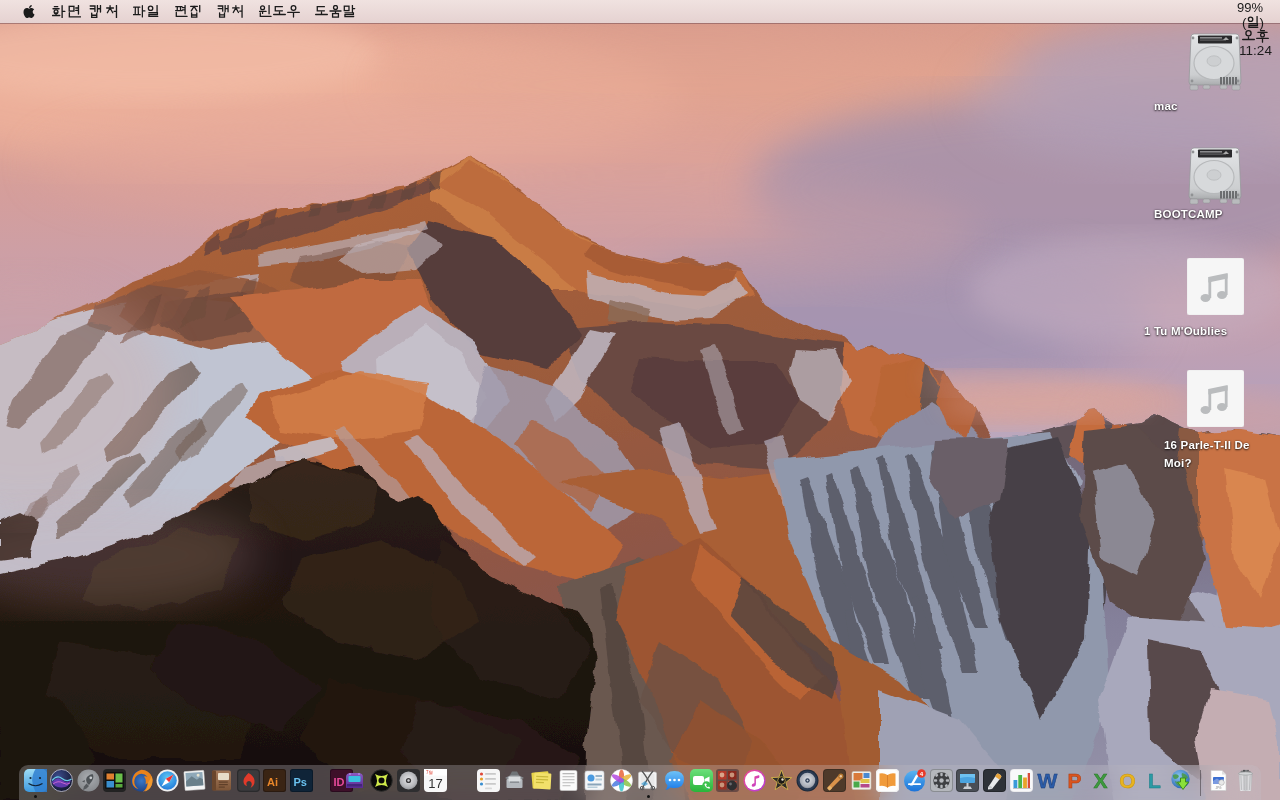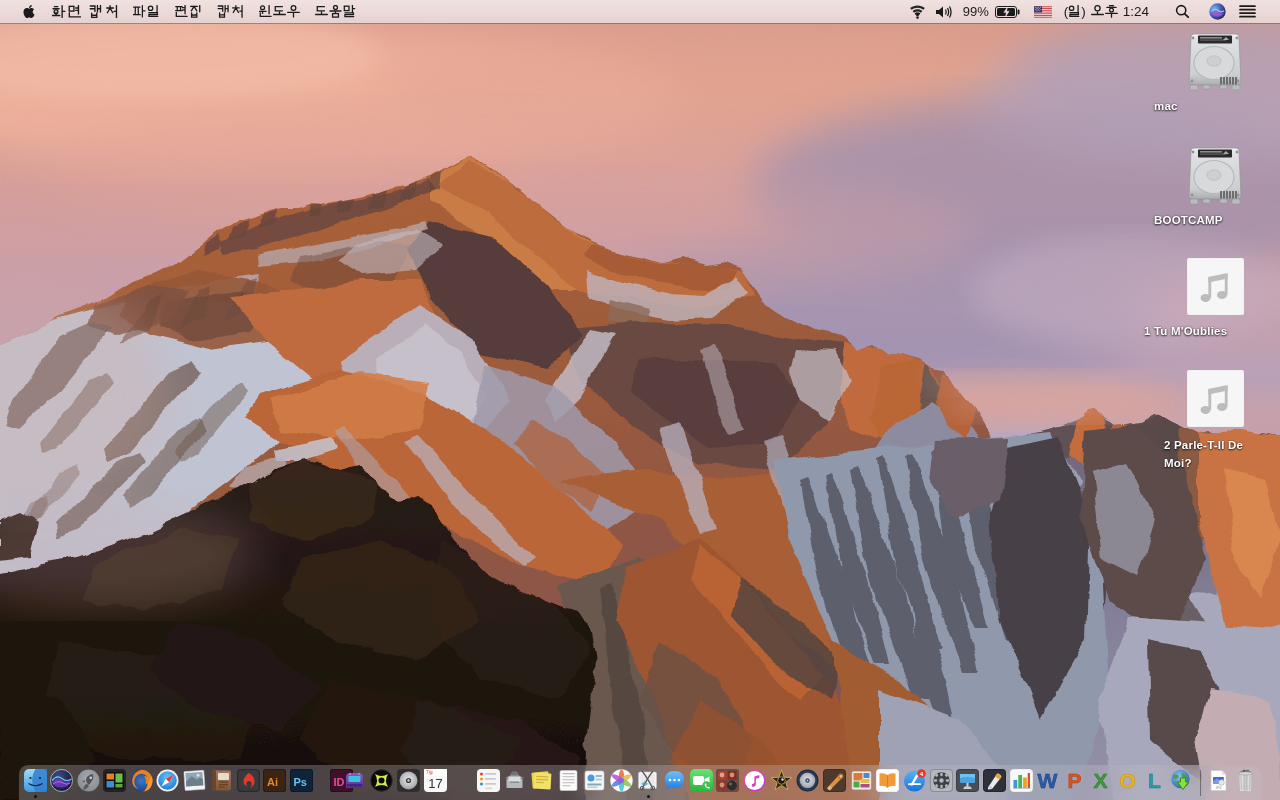--- a/index.html
+++ b/index.html
@@ -1,18 +1,18 @@
 <!DOCTYPE html>
 <html><head><meta charset="utf-8">
 <style>
 html,body{margin:0;padding:0;width:1280px;height:800px;overflow:hidden;font-family:"Liberation Sans",sans-serif;background:#7e7487;}
 #wall{position:absolute;left:0;top:0;width:1280px;height:800px;}
 #menubar{position:absolute;left:0;top:0;width:1280px;height:23px;background:linear-gradient(#f0e2e0,#e5d2d1);box-shadow:0 1px 0 rgba(120,80,85,0.55);display:flex;align-items:center;}
 .mb-l{display:flex;align-items:center;height:100%;}
-.mb-r{display:flex;align-items:center;height:100%;margin-left:auto;}
+.mb-r{display:flex;align-items:center;height:100%;margin-left:auto;flex-direction:column;}
 .kg{display:block;}
 .kw{display:flex;align-items:center;}
 #dock{position:absolute;left:19px;top:765px;width:1242px;height:35px;border-radius:9px 9px 0 0;background:rgba(195,190,197,0.31);-webkit-backdrop-filter:blur(14px) saturate(1.1);backdrop-filter:blur(14px) saturate(1.1);}
 .di{position:absolute;top:769px;width:23px;height:33px;}
 .dot{position:absolute;top:795px;width:3px;height:3px;border-radius:50%;background:#111;}
 .dicon{position:absolute;}
 .ilabel{position:absolute;color:#fff;font-weight:bold;font-size:11.5px;text-align:left;text-shadow:0 1px 2px rgba(0,0,0,0.75),0 0 2px rgba(0,0,0,0.5);letter-spacing:0.2px;}
 </style></head>
 <body>
 <svg id="wall" width="1280" height="800" viewBox="0 0 1280 800" preserveAspectRatio="none">
@@ -428,21 +428,21 @@
           <use href="#k_il"></use>
         </svg>)</span>
   <span class="kw" style="margin-left:5px;gap:1px">
    <svg class="kg" width="13" height="13" viewBox="0 0 20 20">
           <use href="#k_o"></use>
         </svg>
    <svg class="kg" width="13" height="13" viewBox="0 0 20 20">
           <use href="#k_hu"></use>
         </svg>
   </span>
-  <span style="font-size:13.5px;color:#1b1b1b;margin-left:5px;">1:24</span>
+  <span style="font-size:13.5px;color:#1b1b1b;margin-left:5px;">11:24</span>
   <svg width="15" height="15" viewBox="0 0 15 15" style="margin-left:26px">
         <circle cx="6.2" cy="6.2" r="4.6" fill="none" stroke="#1b1b1b" stroke-width="1.6"></circle>
         <line x1="9.8" y1="9.8" x2="13.2" y2="13.2" stroke="#1b1b1b" stroke-width="1.8" stroke-linecap="round"></line>
       </svg>
   <svg width="17" height="17" viewBox="0 0 17 17" style="margin-left:19px">
         <defs>
           <radialGradient id="siriG" cx="0.3" cy="0.35" r="0.9">
             <stop offset="0" stop-color="#7ab8e8"></stop>
             <stop offset="0.45" stop-color="#4a5ec2"></stop>
             <stop offset="0.8" stop-color="#2a2a56"></stop>
@@ -512,29 +512,29 @@
 </g>
 </defs>
   </svg>
 <div class="dicon" style="left:1186px;top:32px"><svg width="58" height="60" viewBox="0 0 58 60">
       <use href="#hdd"></use>
     </svg></div>
 <div class="ilabel" style="left:1154px;top:100px;width:120px">mac</div>
 <div class="dicon" style="left:1186px;top:146px"><svg width="58" height="60" viewBox="0 0 58 60">
       <use href="#hdd"></use>
     </svg></div>
-<div class="ilabel" style="left:1154px;top:214px;width:120px">BOOTCAMP</div>
+<div class="ilabel" style="left:1154px;top:208px;width:120px">BOOTCAMP</div>
 <div class="dicon" style="left:1187px;top:258px"><svg width="57" height="57" viewBox="0 0 57 57">
       <use href="#musicf"></use>
     </svg></div>
 <div class="ilabel" style="left:1144px;top:325px;width:140px">1 Tu M'Oublies</div>
 <div class="dicon" style="left:1187px;top:370px"><svg width="57" height="57" viewBox="0 0 57 57">
       <use href="#musicf"></use>
     </svg></div>
-<div class="ilabel" style="left:1164px;top:437px;width:100px;line-height:17.5px">2 Parle-T-Il De Moi?</div>
+<div class="ilabel" style="left:1164px;top:437px;width:100px;line-height:17.5px">16 Parle-T-Il De Moi?</div>
 <div id="dock"></div>
 <div class="di" style="left:24px"><svg width="23" height="23" viewBox="0 0 23 23">
       <defs>
         <linearGradient id="fnd" x1="0" y1="0" x2="0" y2="1">
           <stop offset="0" stop-color="#9edcf5"></stop>
           <stop offset="1" stop-color="#3d9ae0"></stop>
         </linearGradient>
       </defs>
       <rect width="23" height="23" rx="5" fill="url(#fnd)"></rect>
       <path d="M11.5,0 Q8,6,8.2,11.5 Q8.4,17,11.5,23 L23,23 L23,0 Z" fill="#2f7fd0" opacity="0.85"></path>

